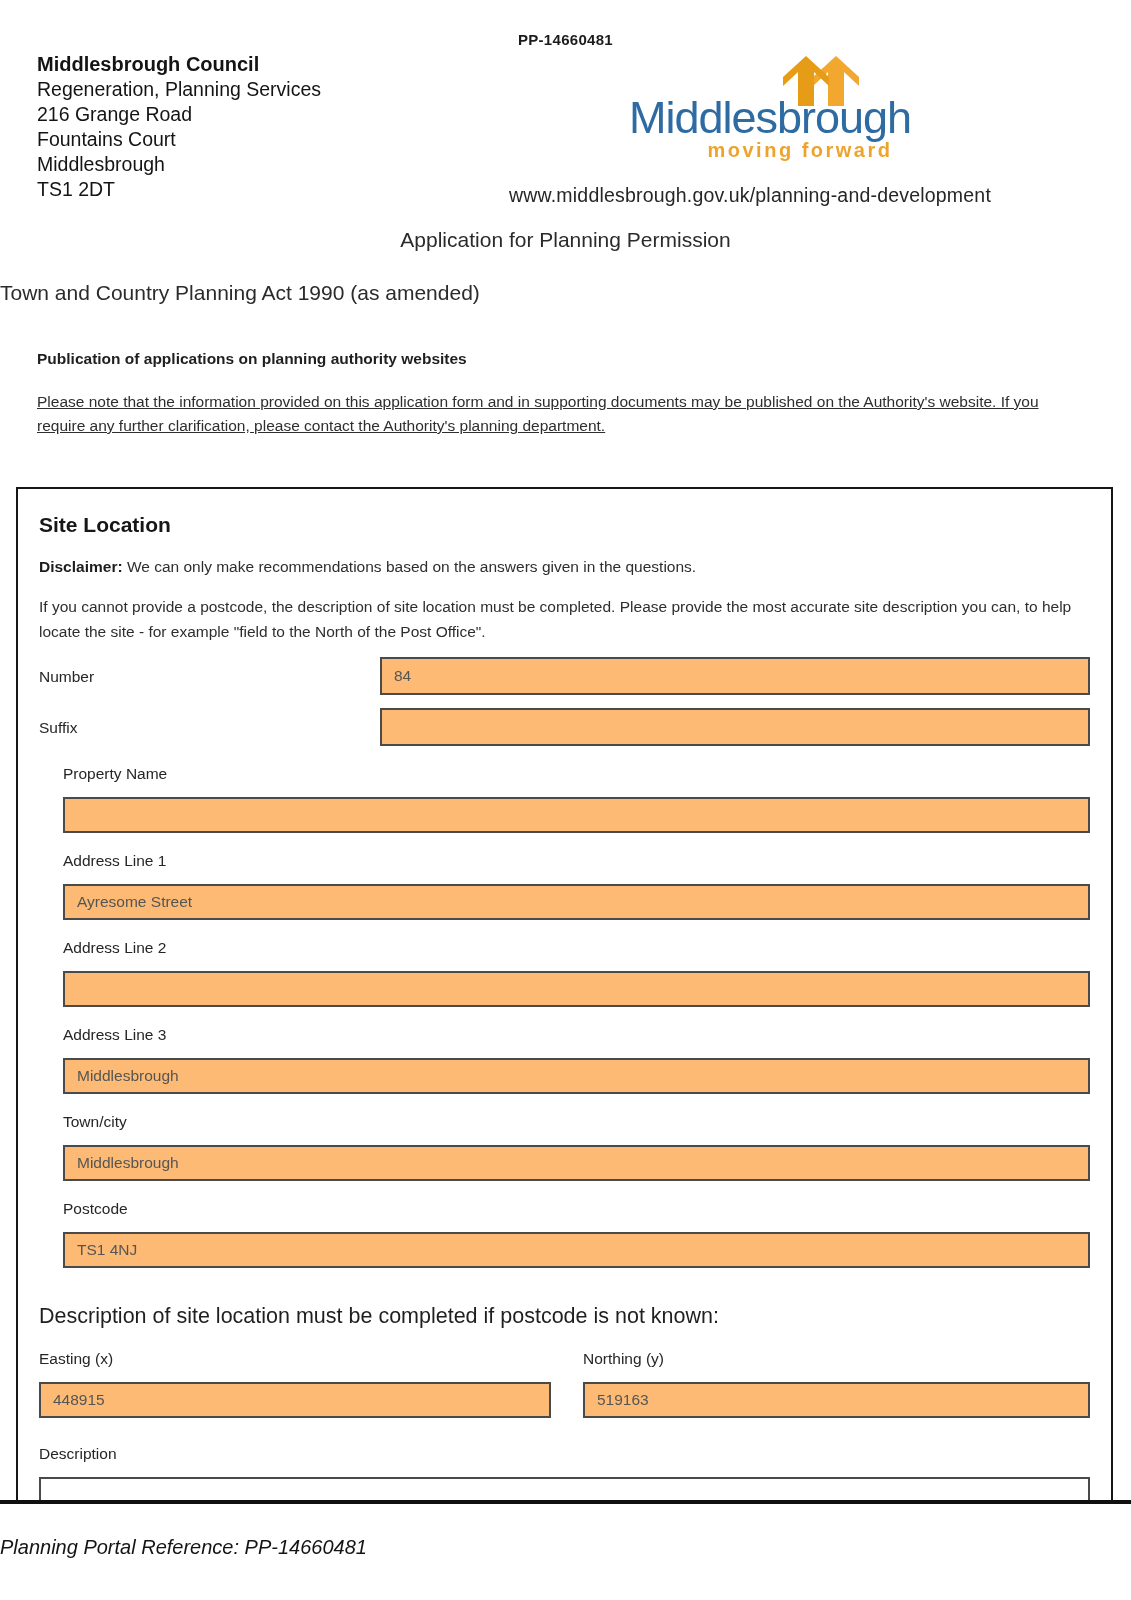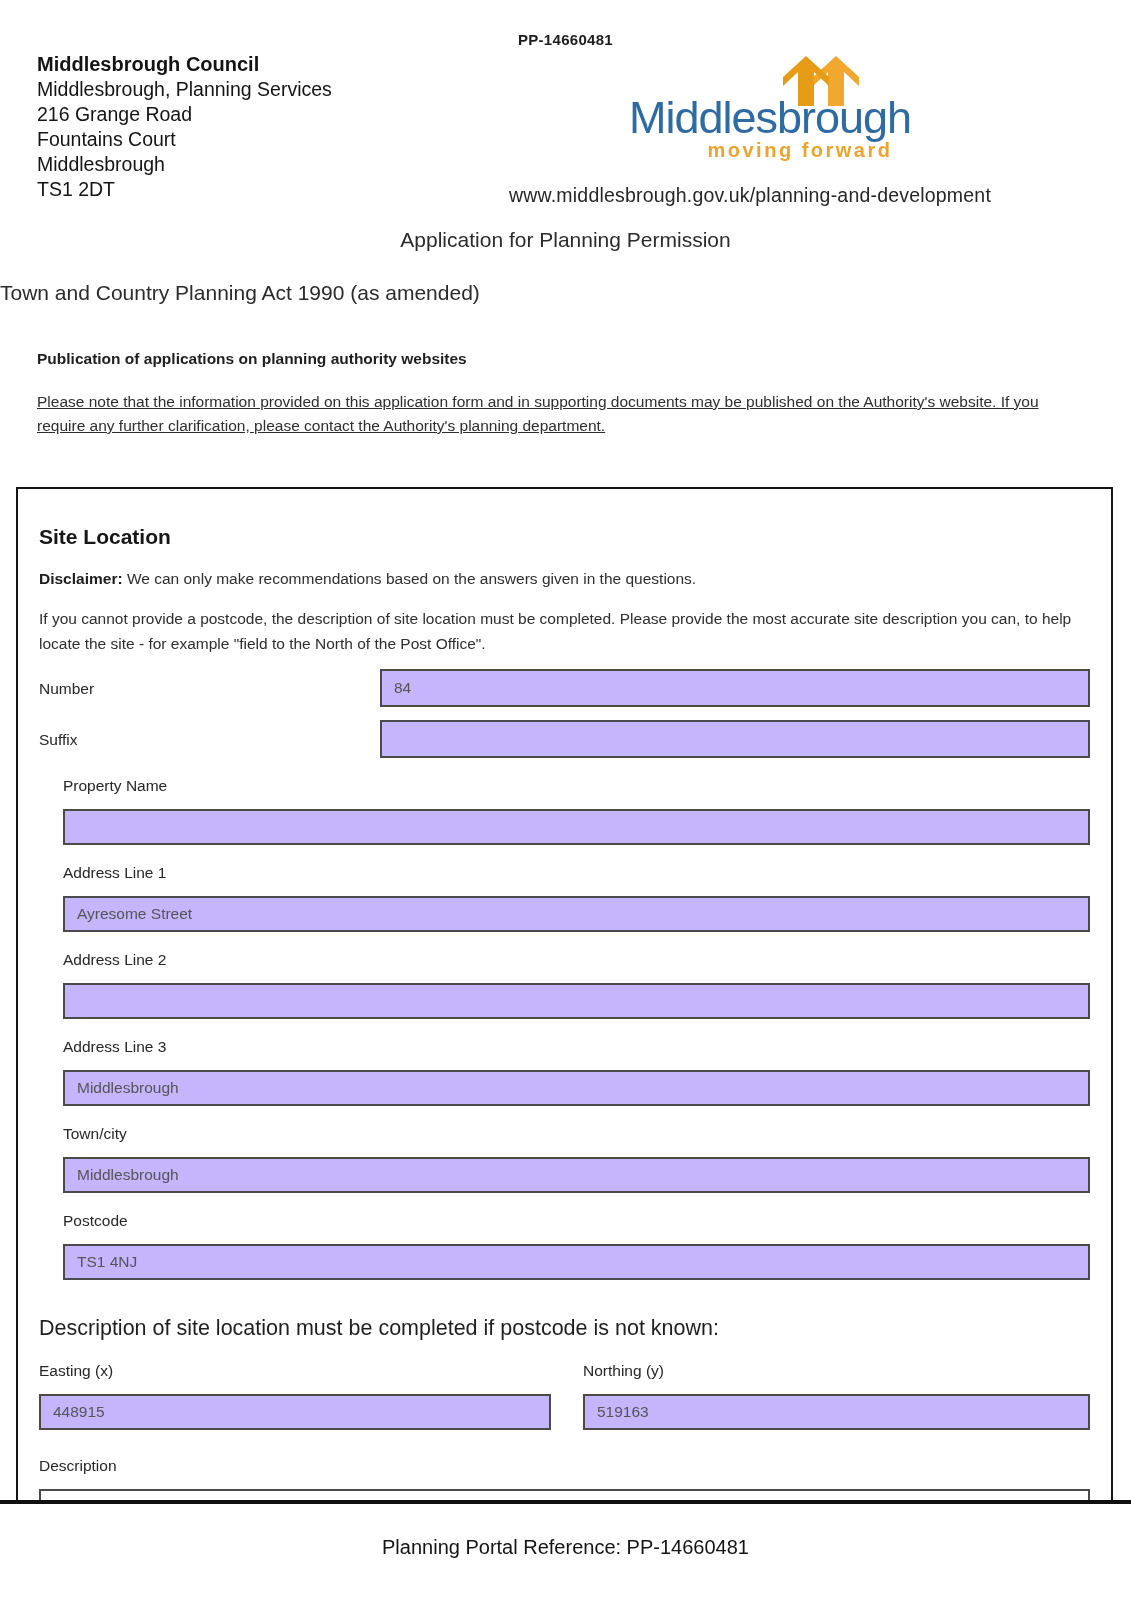--- a/index.html
+++ b/index.html
@@ -52,32 +52,32 @@
     line-height: 24px; max-width: 1045px; text-decoration: underline;
   }
 
   
   .site-box {
     position: absolute; top: 487px; left: 16px;
     width: 1097px; height: 1013px;
     border: 2px solid #161616; border-bottom: none;
     padding: 0 21px; overflow: hidden; background: #fff;
   }
-  .site-heading { margin-top: 36px; font-size: 21px; font-weight: bold; color: #161616; }
+  .site-heading { margin-top: 24px; font-size: 21px; font-weight: bold; color: #161616; }
   .disclaimer { margin-top: 18px; font-size: 15.5px; color: #2e2e2e; line-height: 23px; }
   .disclaimer .b { font-weight: bold; color: #1c1c1c; }
   .intro { margin-top: 16px; font-size: 15.5px; color: #2e2e2e; line-height: 25px; }
 
   .inline-row { display: flex; margin-top: 13px; }
   .inline-row .f-label { width: 341px; padding-top: 10px; }
   .f-label { font-size: 15.5px; color: #262626; line-height: 19px; }
 
   .f-input {
     display: block; width: 100%; height: 36px;
-    border: 2px solid #4a4a4a; background: #c4b5fd;
+    border: 2px solid #4a4a4a; background: #fdba74;
     font-family: "Liberation Sans", sans-serif;
     font-size: 15.5px; color: #555; padding: 0 12px;
     outline: none;
   }
   .inline-row .f-input { flex: 1; height: 38px; }
 
   .stacked { margin-top: 18px; margin-left: 24px; }
   .stacked .f-input { margin-top: 14px; }
 
   .desc-heading { margin-top: 36px; font-size: 21.5px; color: #1f1f1f; }
@@ -95,31 +95,31 @@
     font-size: 15.5px; color: #555; padding: 6px 12px; outline: none;
   }
 
   
   .page-divider {
     position: absolute; top: 1500px; left: 0;
     width: 1131px; height: 4px; background: #101010;
   }
   .footer-ref {
     position: absolute; top: 1536px; left: 0; width: 1131px;
-    text-align: center; font-size: 20px; color: #141414;
+    text-align: left; font-size: 20px; color: #141414; font-style: italic;
   }
 </style>
 </head>
 <body>
 
 <div class="pp-ref">PP-14660481</div>
 
 <div class="council-block">
   <div class="council-name">Middlesbrough Council</div>
-  <div>Middlesbrough, Planning Services</div>
+  <div>Regeneration, Planning Services</div>
   <div>216 Grange Road</div>
   <div>Fountains Court</div>
   <div>Middlesbrough</div>
   <div>TS1 2DT</div>
 </div>
 
 <div class="logo-col">
   <svg class="logo-arrows" width="78" height="50" viewBox="0 0 78 50">
     <path fill="#f2a82f" d="M53 0 L76 21 L76 30 L61 16 L61 50 L45 50 L45 16 L30 30 L30 21 Z"></path>
     <path fill="#e69c17" d="M23 0 L46 21 L46 30 L31 16 L31 50 L15 50 L15 16 L0 30 L0 21 Z"></path>

